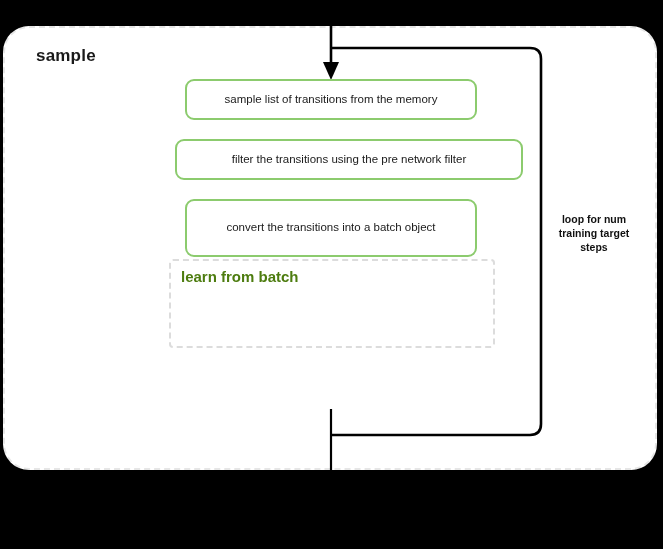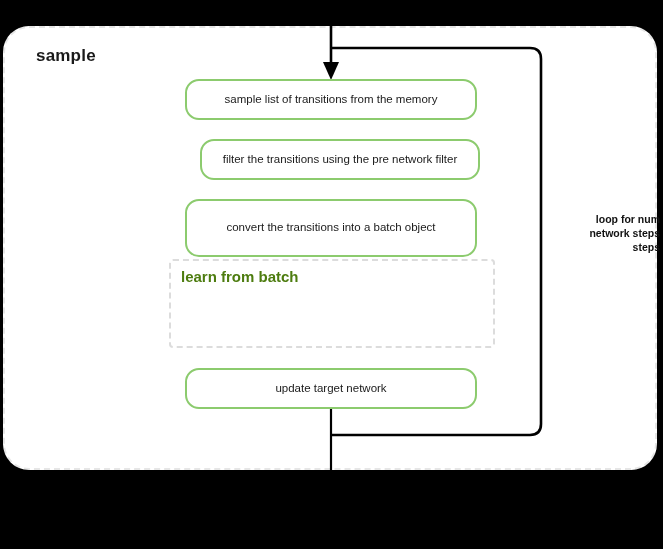--- a/index.html
+++ b/index.html
@@ -43,34 +43,34 @@
     color: #1a1a1a;
     letter-spacing: 0.2px;
   }
 
   
   .proc-box {
     position: absolute;
     box-sizing: border-box;
     background: #ffffff;
     border: 2.5px solid #8ccb6e;
-    border-radius: 14px;
+    border-radius: 9px;
     display: flex;
     align-items: center;
     justify-content: center;
   }
   .proc-box span {
     font-size: 11.5px;
     color: #1a1a1a;
     line-height: 1.2;
     text-align: center;
   }
 
   #box-sample   { left: 185px; top: 79px;  width: 292px; height: 41px; }
-  #box-filter   { left: 200px; top: 139px; width: 280px; height: 41px; }
+  #box-filter   { left: 175px; top: 139px; width: 348px; height: 41px; }
   #box-convert  { left: 185px; top: 199px; width: 292px; height: 58px; }
   #box-update   { left: 185px; top: 368px; width: 292px; height: 41px; }
 
   
   .sub-block {
     position: absolute;
     left: 169px;
     top: 259px;
     width: 326px;
     height: 89px;
@@ -86,24 +86,24 @@
     width: 130px;
     font-size: 15px;
     font-weight: bold;
     color: #4d7c0f;
     line-height: 1.45;
   }
 
   
   .loop-label {
     position: absolute;
-    left: 564px;
+    left: 546px;
     top: 213px;
     width: 96px;
-    text-align: right;
+    text-align: center;
     font-size: 10.5px;
     font-weight: bold;
     color: #111111;
     line-height: 1.32;
   }
 
   
   #wires {
     position: absolute;
     left: 0;
@@ -141,23 +141,20 @@
     <span>filter the transitions using the pre network filter</span>
   </div>
 
   <div class="proc-box" id="box-convert">
     <span>convert the transitions into a batch object</span>
   </div>
 
   <div class="sub-block"></div>
   <div class="sub-block-title">learn from batch</div>
 
-  <div class="proc-box" id="box-update">
-    <span>update target network</span>
-  </div>
 
   <div class="loop-label">
     <div>loop for num</div>
-    <div>network steps</div>
+    <div>training target</div>
     <div>steps</div>
   </div>
 
 </div>
 
 </body></html>

